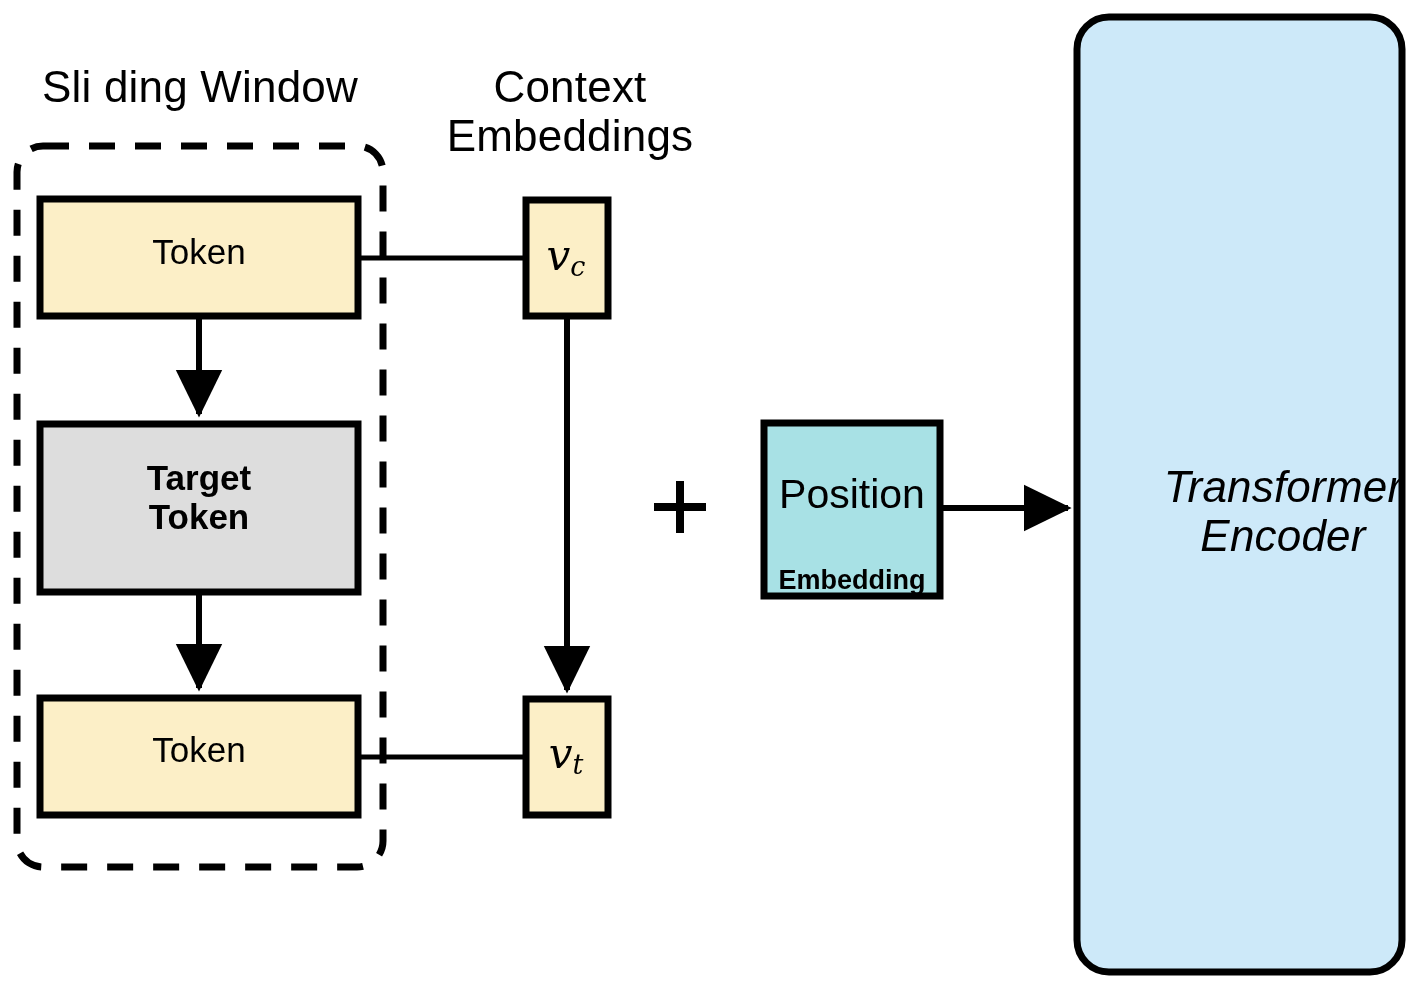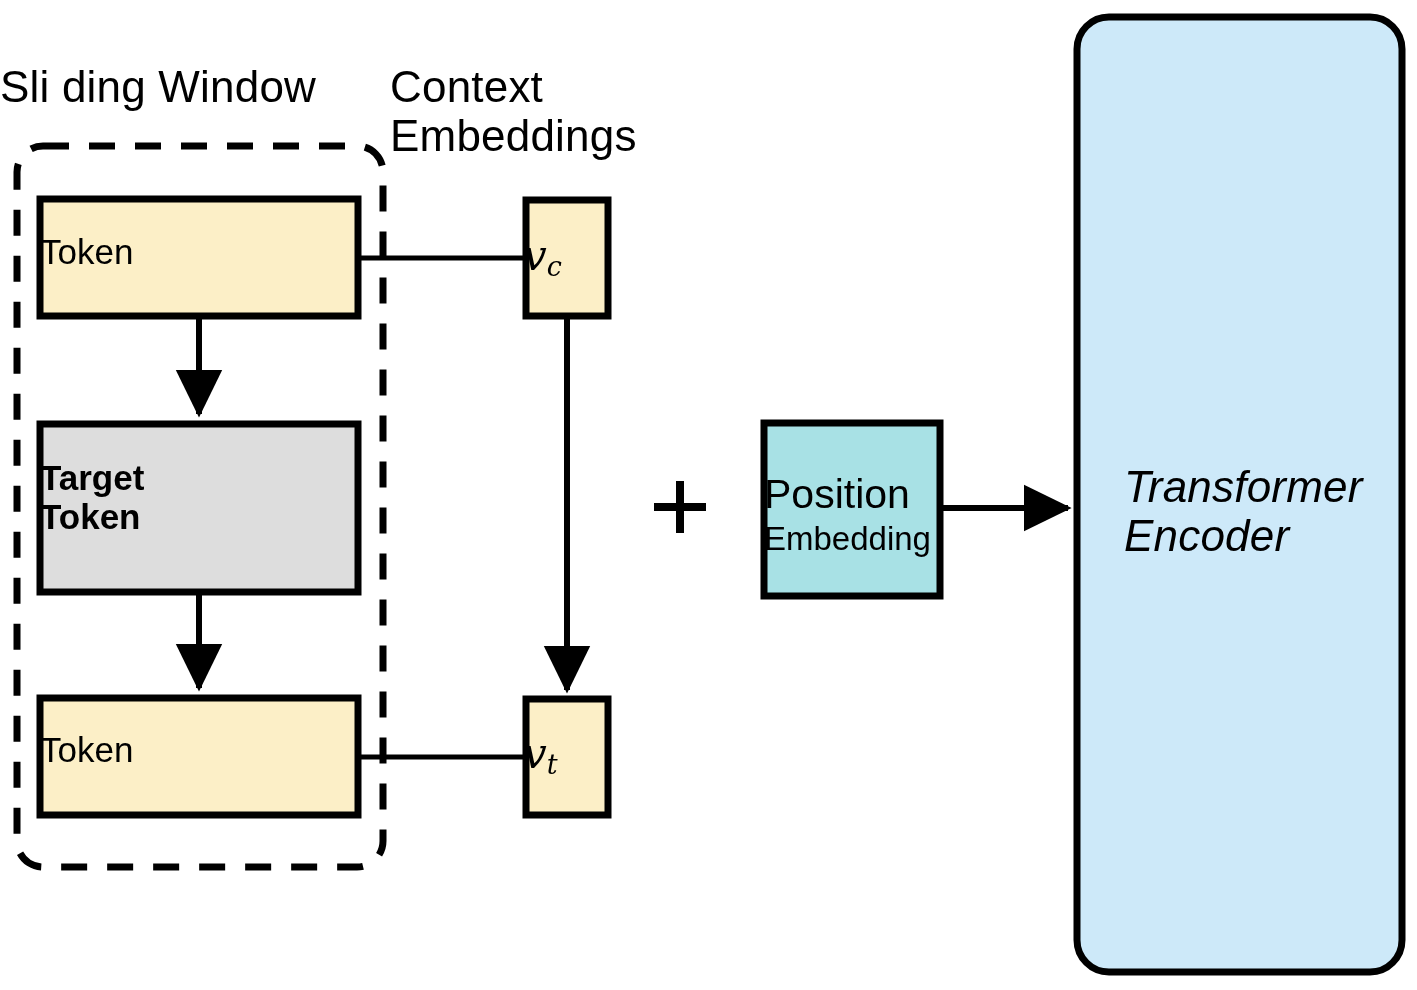--- a/index.html
+++ b/index.html
@@ -25,20 +25,21 @@
     top: 0;
     width: 1417px;
     height: 990px;
   }
 
   
   .txt {
     position: absolute;
     margin: 0;
     color: #000000;
+    text-align: center;
     line-height: 1.12;
     white-space: pre-line;
     user-select: none;
   }
 
   .heading {
     font-size: 44px;
     font-weight: 400;
     letter-spacing: 0.2px;
   }
@@ -47,22 +48,23 @@
     font-size: 35px;
     font-weight: 400;
   }
 
   .box-label-small {
     font-size: 41px;
     font-weight: 400;
   }
 
   .sub-label {
-    font-size: 33px;
-    font-weight: 400;
+    font-size: 27px;
+    font-weight: 700;
+    margin-top: 44px;
   }
 
   .vec-label {
     font-family: "DejaVu Serif", serif;
     font-style: italic;
     font-size: 42px;
   }
   .vec-label .sub {
     font-size: 27px;
     vertical-align: -0.22em;

